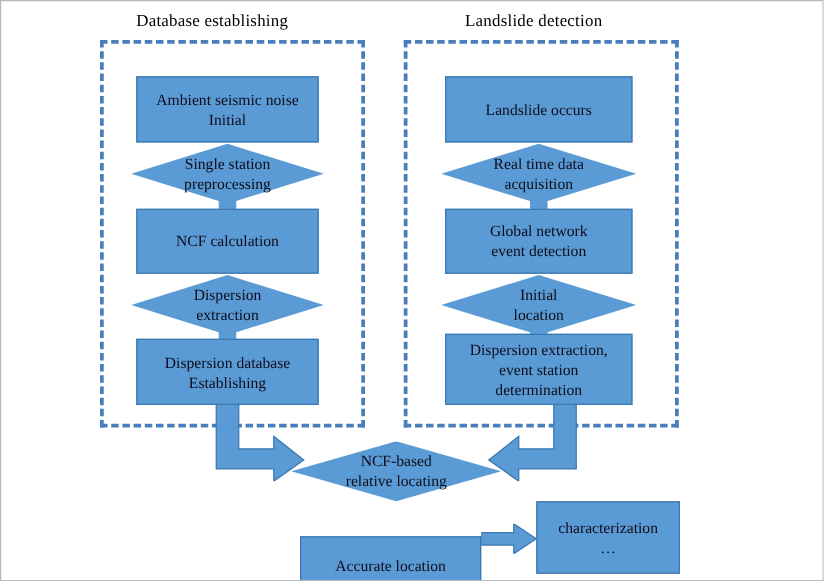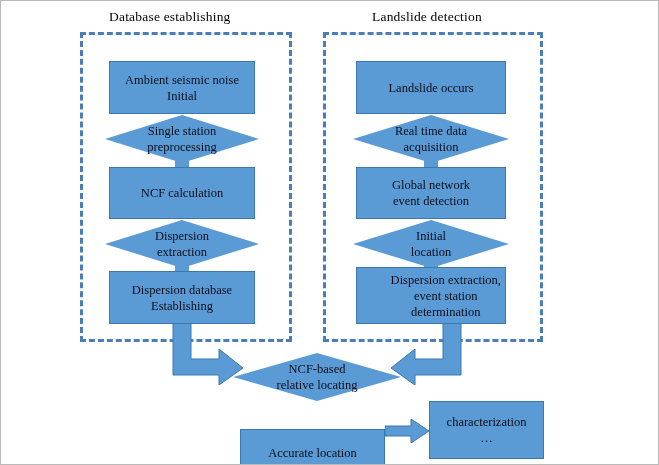--- a/index.html
+++ b/index.html
@@ -178,21 +178,21 @@
   <div class="diamond-wrap" style="left:352px; top:219px; width:156px; height:48px;">
     <div class="diamond-shape"></div>
     <div class="diamond-label">
       <div>Initial</div>
       <div>location</div>
     </div>
   </div>
 
   <div class="v-stub" style="left:423px; top:260px; width:14px; height:14px;"></div>
 
-  <div class="proc-box" style="left:355px; top:266px; width:150px; height:57px;justify-content:flex-end;">
+  <div class="proc-box" style="left:355px; top:266px; width:150px; height:57px;">
     <div style="line-height:1.28;">
       <div>Dispersion extraction,</div>
       <div>event station</div>
       <div>determination</div>
     </div>
   </div>
 
   <div class="elbow" style="left:166px; top:322px;">
     <svg width="80" height="62" viewBox="0 0 80 62">
       <path d="M 6,0 L 24,0 L 24,36 L 52,36 L 52,26 L 76,45 L 52,62 L 52,52 L 6,52 Z" fill="#5b9bd5" stroke="#3d77b0" stroke-width="1"></path>

